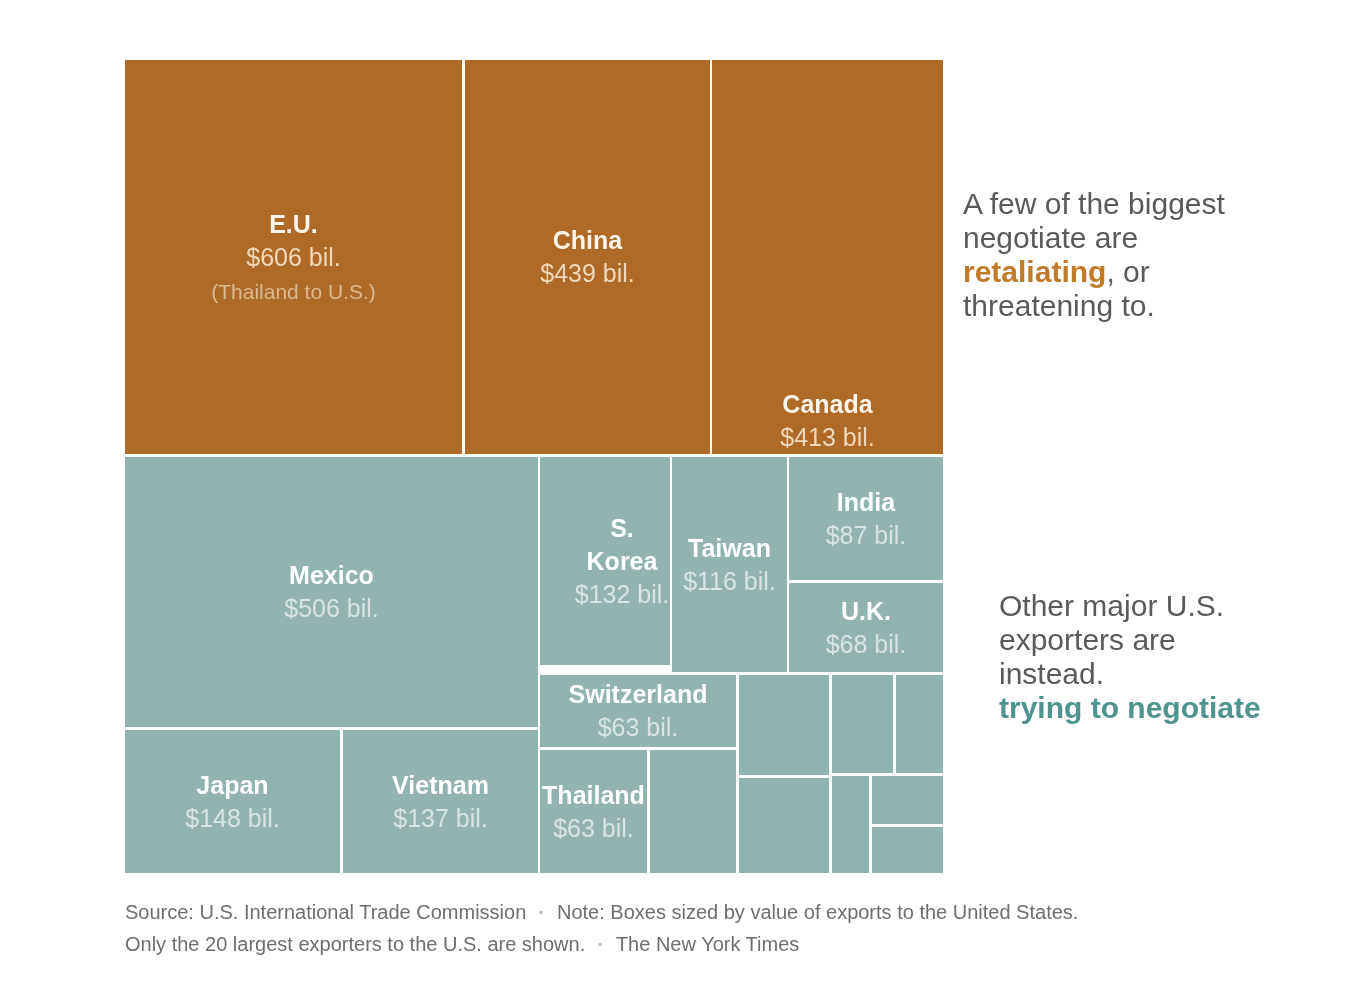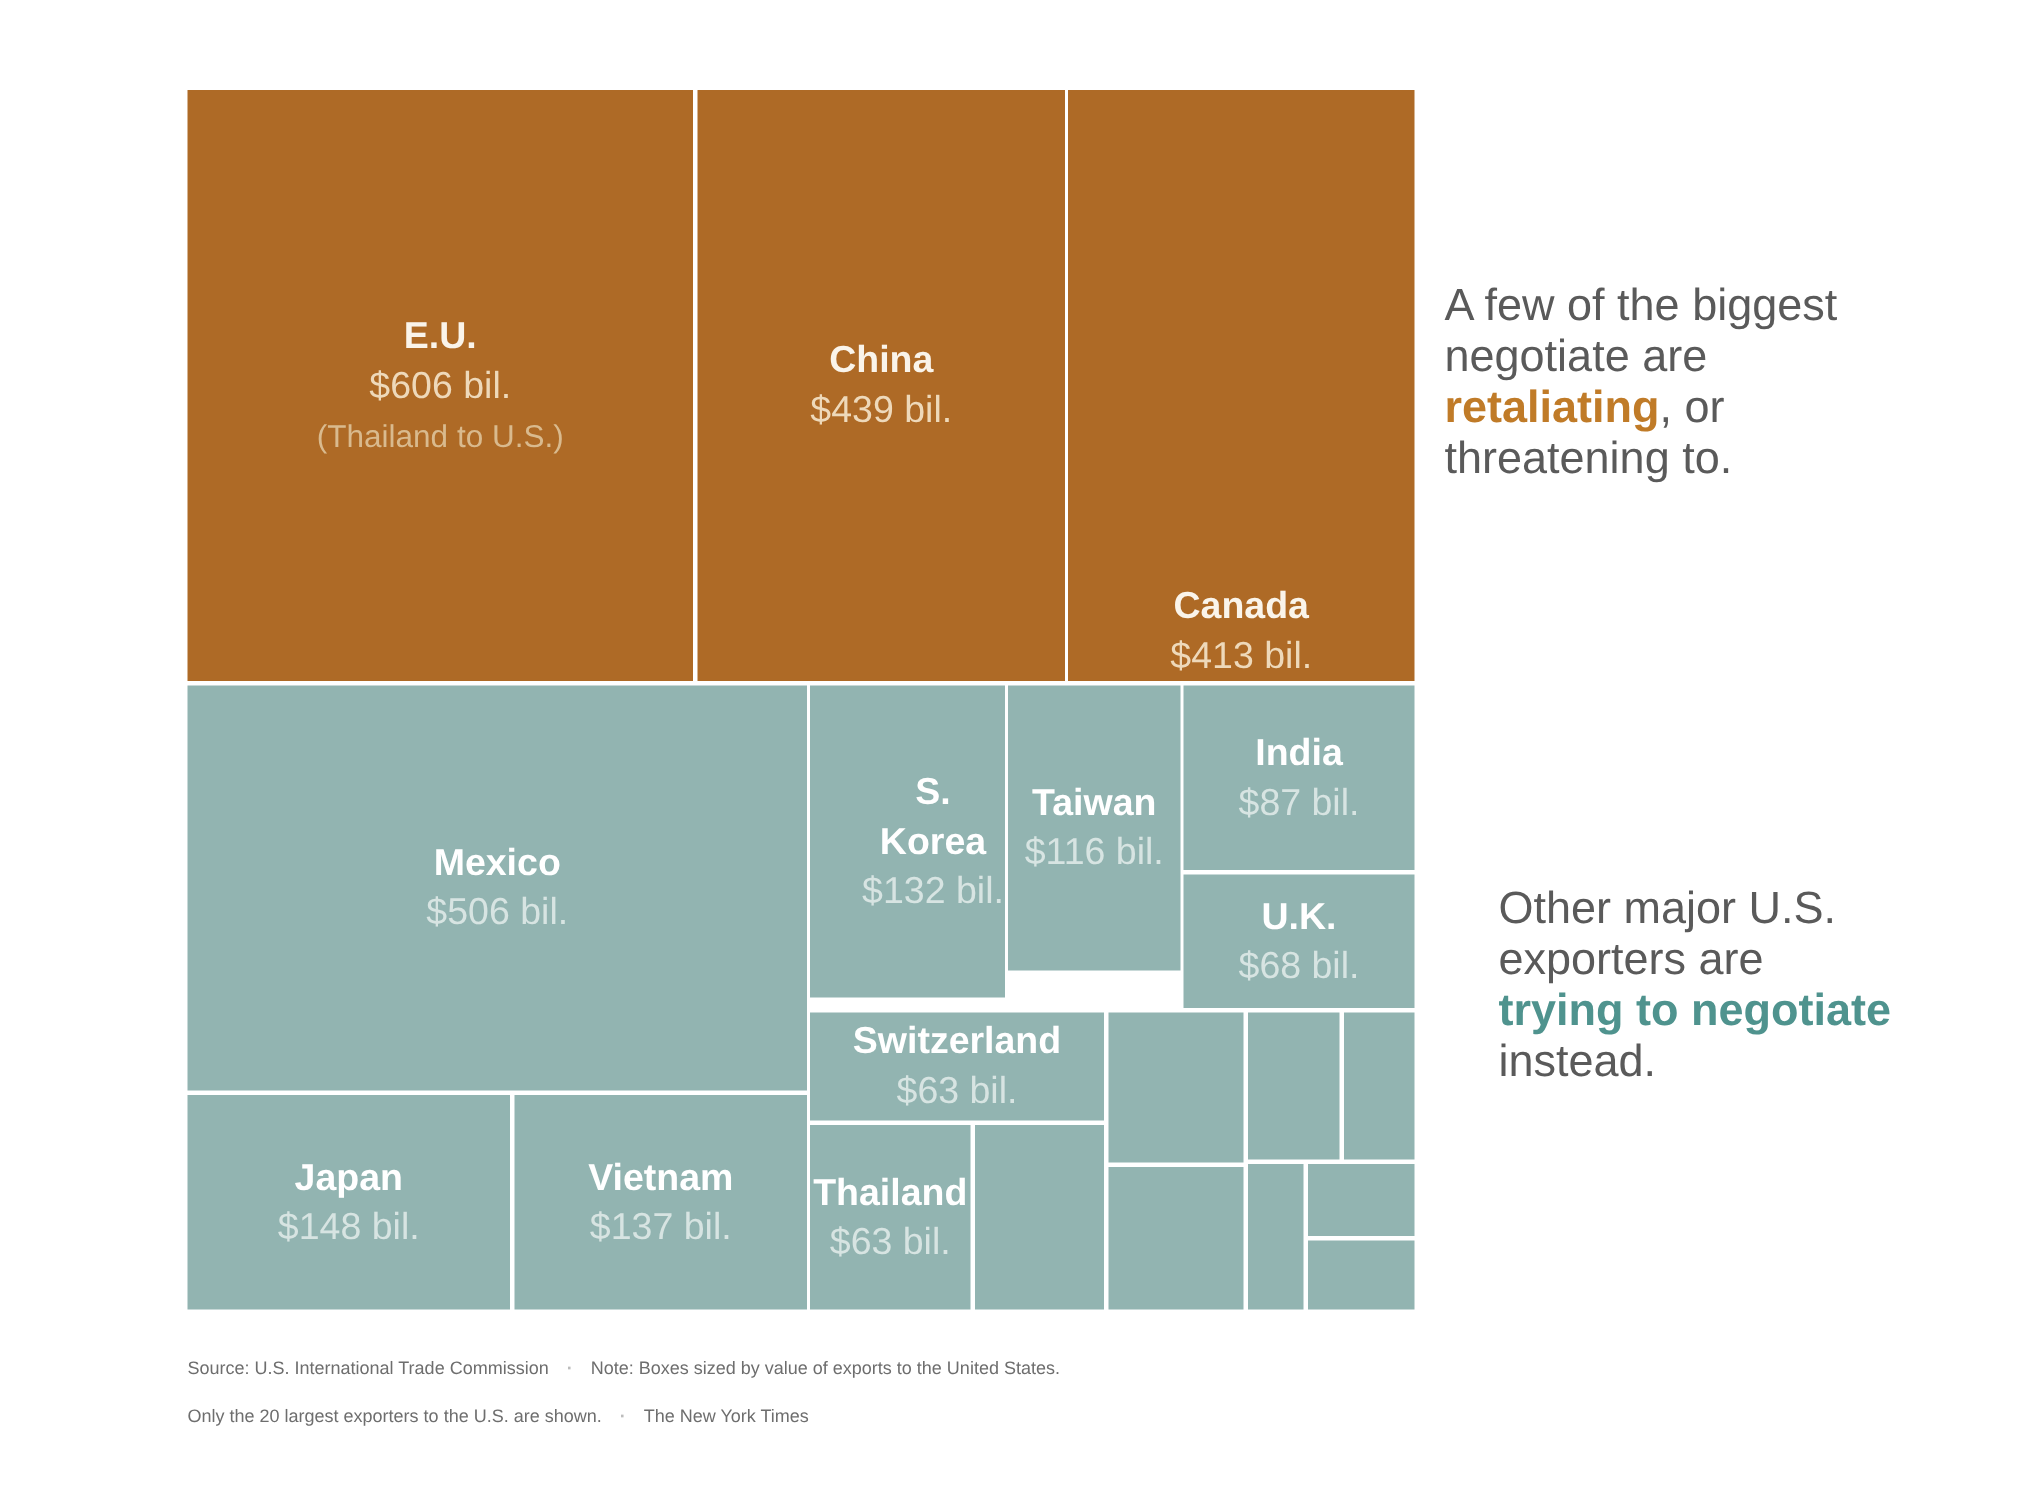--- a/index.html
+++ b/index.html
@@ -12,21 +12,21 @@
     position:absolute;display:flex;flex-direction:column;
     align-items:center;justify-content:center;text-align:center;
     box-sizing:border-box;
   }
   .cell-name{font-weight:700;font-size:25px;line-height:33px;}
   .cell-value{font-weight:400;font-size:25px;line-height:33px;}
   .cell-note{font-weight:400;font-size:21px;line-height:29px;margin-top:3px;}
   .annotation{position:absolute;width:268px;font-size:30px;line-height:34px;font-weight:400;}
   .ann-0{left:963px;top:187px;}
   .ann-1{left:963px;top:589px;}
-  .footer{position:absolute;left:125px;top:896px;width:1130px;font-size:12px;line-height:32px;}
+  .footer{position:absolute;left:125px;top:896px;width:1130px;font-size:20px;line-height:32px;}
   .footer-line{white-space:nowrap;}
   .dot{display:inline-block;margin:0 12px;font-weight:700;}
 </style>
 </head>
 <body>
 
 <div class="canvas">
   <div id="treemap">
       <div class="cell" style="left: 0px; top: 0px; width: 337px; height: 394px; background: rgb(174, 106, 38);">
         <div class="cell-name" style="color: rgb(250, 244, 234);">E.U.</div>
@@ -42,21 +42,21 @@
         <div class="cell-value" style="color: rgb(238, 217, 186);">$413 bil.</div>
       </div>
       <div class="cell" style="left: 0px; top: 397px; width: 413px; height: 270px; background: rgb(146, 180, 177);">
         <div class="cell-name" style="color: rgb(255, 255, 255);">Mexico</div>
         <div class="cell-value" style="color: rgb(215, 228, 226);">$506 bil.</div>
       </div>
       <div class="cell" style="left: 415px; top: 397px; width: 130px; height: 208px; background: rgb(146, 180, 177); padding-left: 34px;">
         <div class="cell-name" style="color: rgb(255, 255, 255);">S. Korea</div>
         <div class="cell-value" style="color: rgb(215, 228, 226);">$132 bil.</div>
       </div>
-      <div class="cell" style="left: 547px; top: 397px; width: 115px; height: 190px; background: rgb(146, 180, 177);">
+      <div class="cell" style="left: 547px; top: 397px; width: 115px; height: 215px; background: rgb(146, 180, 177);">
         <div class="cell-name" style="color: rgb(255, 255, 255);">Taiwan</div>
         <div class="cell-value" style="color: rgb(215, 228, 226);">$116 bil.</div>
       </div>
       <div class="cell" style="left: 664px; top: 397px; width: 154px; height: 123px; background: rgb(146, 180, 177);">
         <div class="cell-name" style="color: rgb(255, 255, 255);">India</div>
         <div class="cell-value" style="color: rgb(215, 228, 226);">$87 bil.</div>
       </div>
       <div class="cell" style="left: 664px; top: 523px; width: 154px; height: 89px; background: rgb(146, 180, 177);">
         <div class="cell-name" style="color: rgb(255, 255, 255);">U.K.</div>
         <div class="cell-value" style="color: rgb(215, 228, 226);">$68 bil.</div>
@@ -88,20 +88,20 @@
     </div>
   <div class="annotation ann-0" style="color: rgb(90, 90, 90);">
       <div><span>A few of the biggest</span></div>
       <div><span>negotiate are</span></div>
       <div><span style="color: rgb(192, 123, 40); font-weight: 700;">retaliating</span><span>, or</span></div>
       <div><span>threatening to.</span></div>
     </div>
   <div class="annotation ann-1" style="color: rgb(90, 90, 90); margin-left: 36px;">
       <div><span>Other major U.S.</span></div>
       <div><span>exporters are</span></div>
+      <div><span>instead.</span></div>
       <div><span style="color: rgb(79, 147, 142); font-weight: 700;">trying to negotiate</span></div>
-      <div><span>instead.</span></div>
     </div>
   <div class="footer">
     <div class="footer-line" style="color: rgb(110, 110, 110);"><span>Source: U.S. International Trade Commission</span><span class="dot" style="color: rgb(188, 188, 188);">·</span><span>Note: Boxes sized by value of exports to the United States.</span></div>
     <div class="footer-line" style="color: rgb(110, 110, 110);"><span>Only the 20 largest exporters to the U.S. are shown.</span><span class="dot" style="color: rgb(188, 188, 188);">·</span><span>The New York Times</span></div>
   </div>
 </div>
 
 </body></html>

